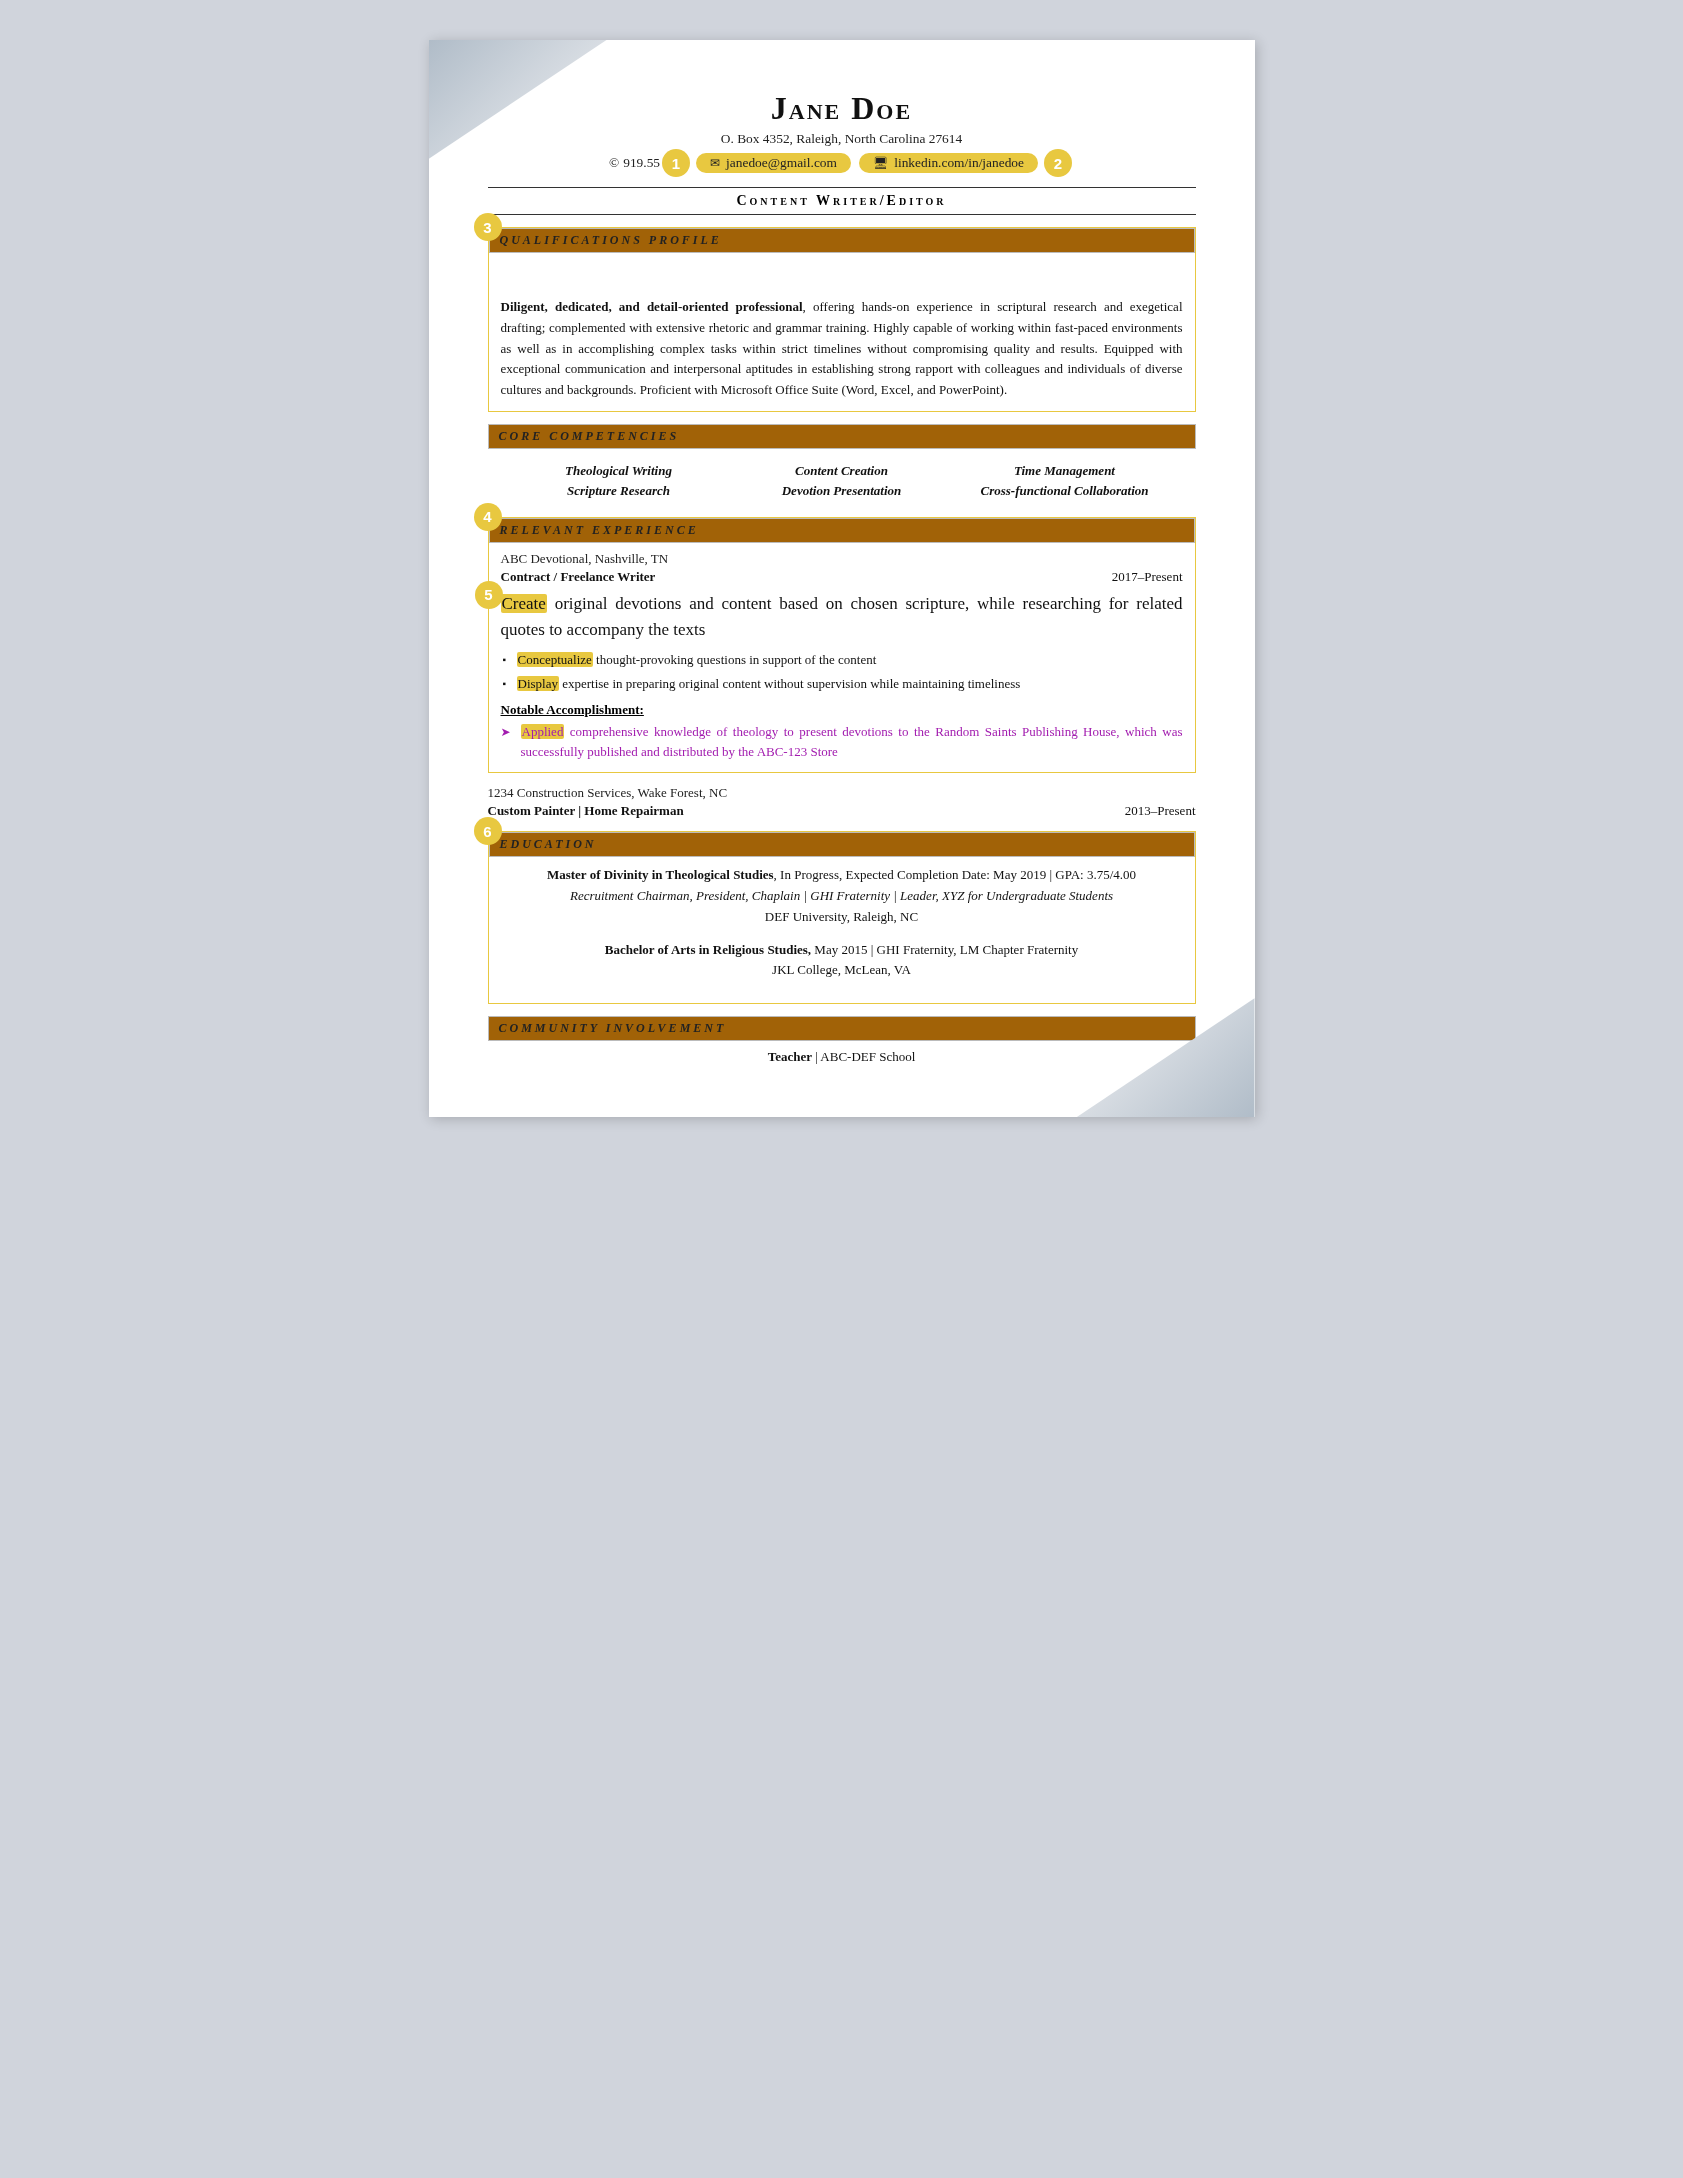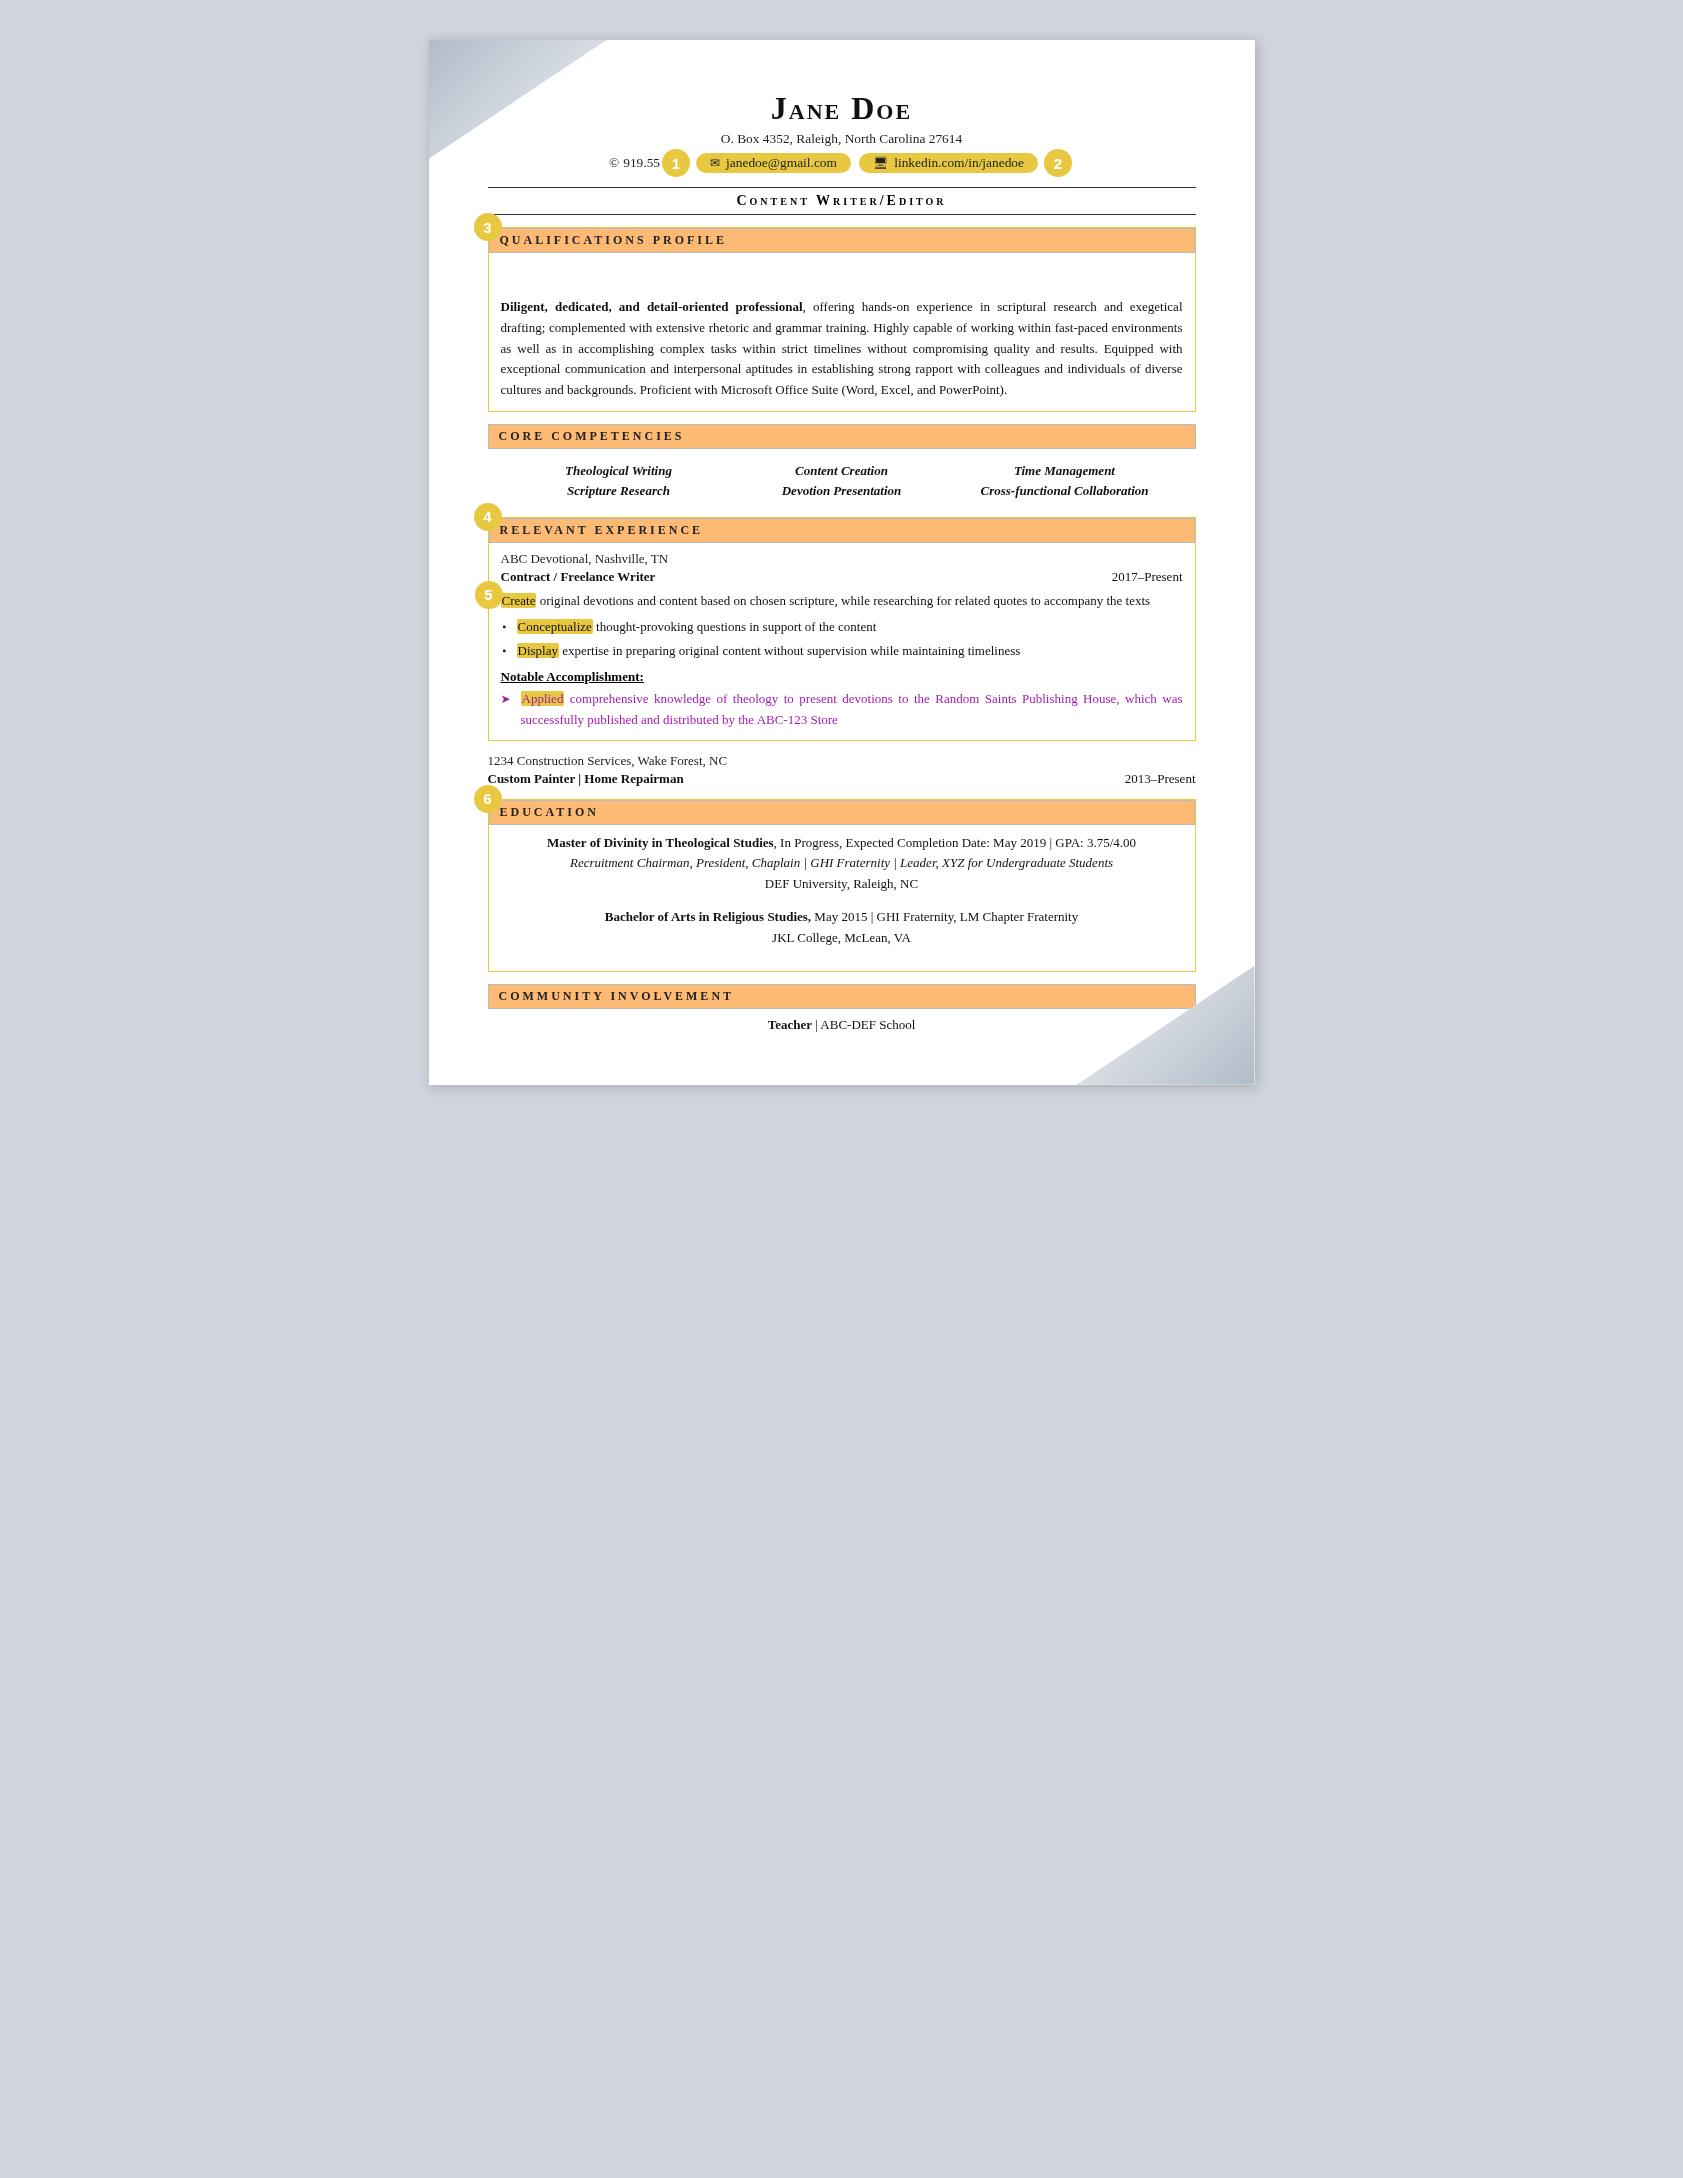--- a/index.html
+++ b/index.html
@@ -112,30 +112,31 @@
       padding: 5px 0;
       margin: 10px 0 12px 0;
     }
 
     
     .section {
       margin-bottom: 12px;
       position: relative;
     }
     .section-header {
-      background: #fdba74;
+      background: #a16207;
       border: 1px solid #bbb;
       padding: 4px 10px;
       font-size: 12px;
       font-weight: bold;
       letter-spacing: 3px;
       text-transform: uppercase;
       font-variant: small-caps;
       color: #222;
       margin-bottom: 8px;
+      font-style: italic;
     }
 
     
     .section-outlined {
       border: 1.5px solid #e8c840;
       padding: 10px 12px;
       margin-bottom: 12px;
       position: relative;
     }
     .section-outlined .section-header {
@@ -205,21 +206,21 @@
       margin-bottom: 4px;
     }
     .exp-bullets li::before {
       content: '▪';
       position: absolute;
       left: 2px;
       font-size: 10px;
       top: 2px;
     }
     .exp-main-bullet {
-      font-size: 13px;
+      font-size: 17px;
       color: #111;
       text-align: justify;
       line-height: 1.55;
       margin-bottom: 6px;
       padding-left: 0;
     }
     .notable {
       margin-top: 8px;
     }
     .notable-title {

